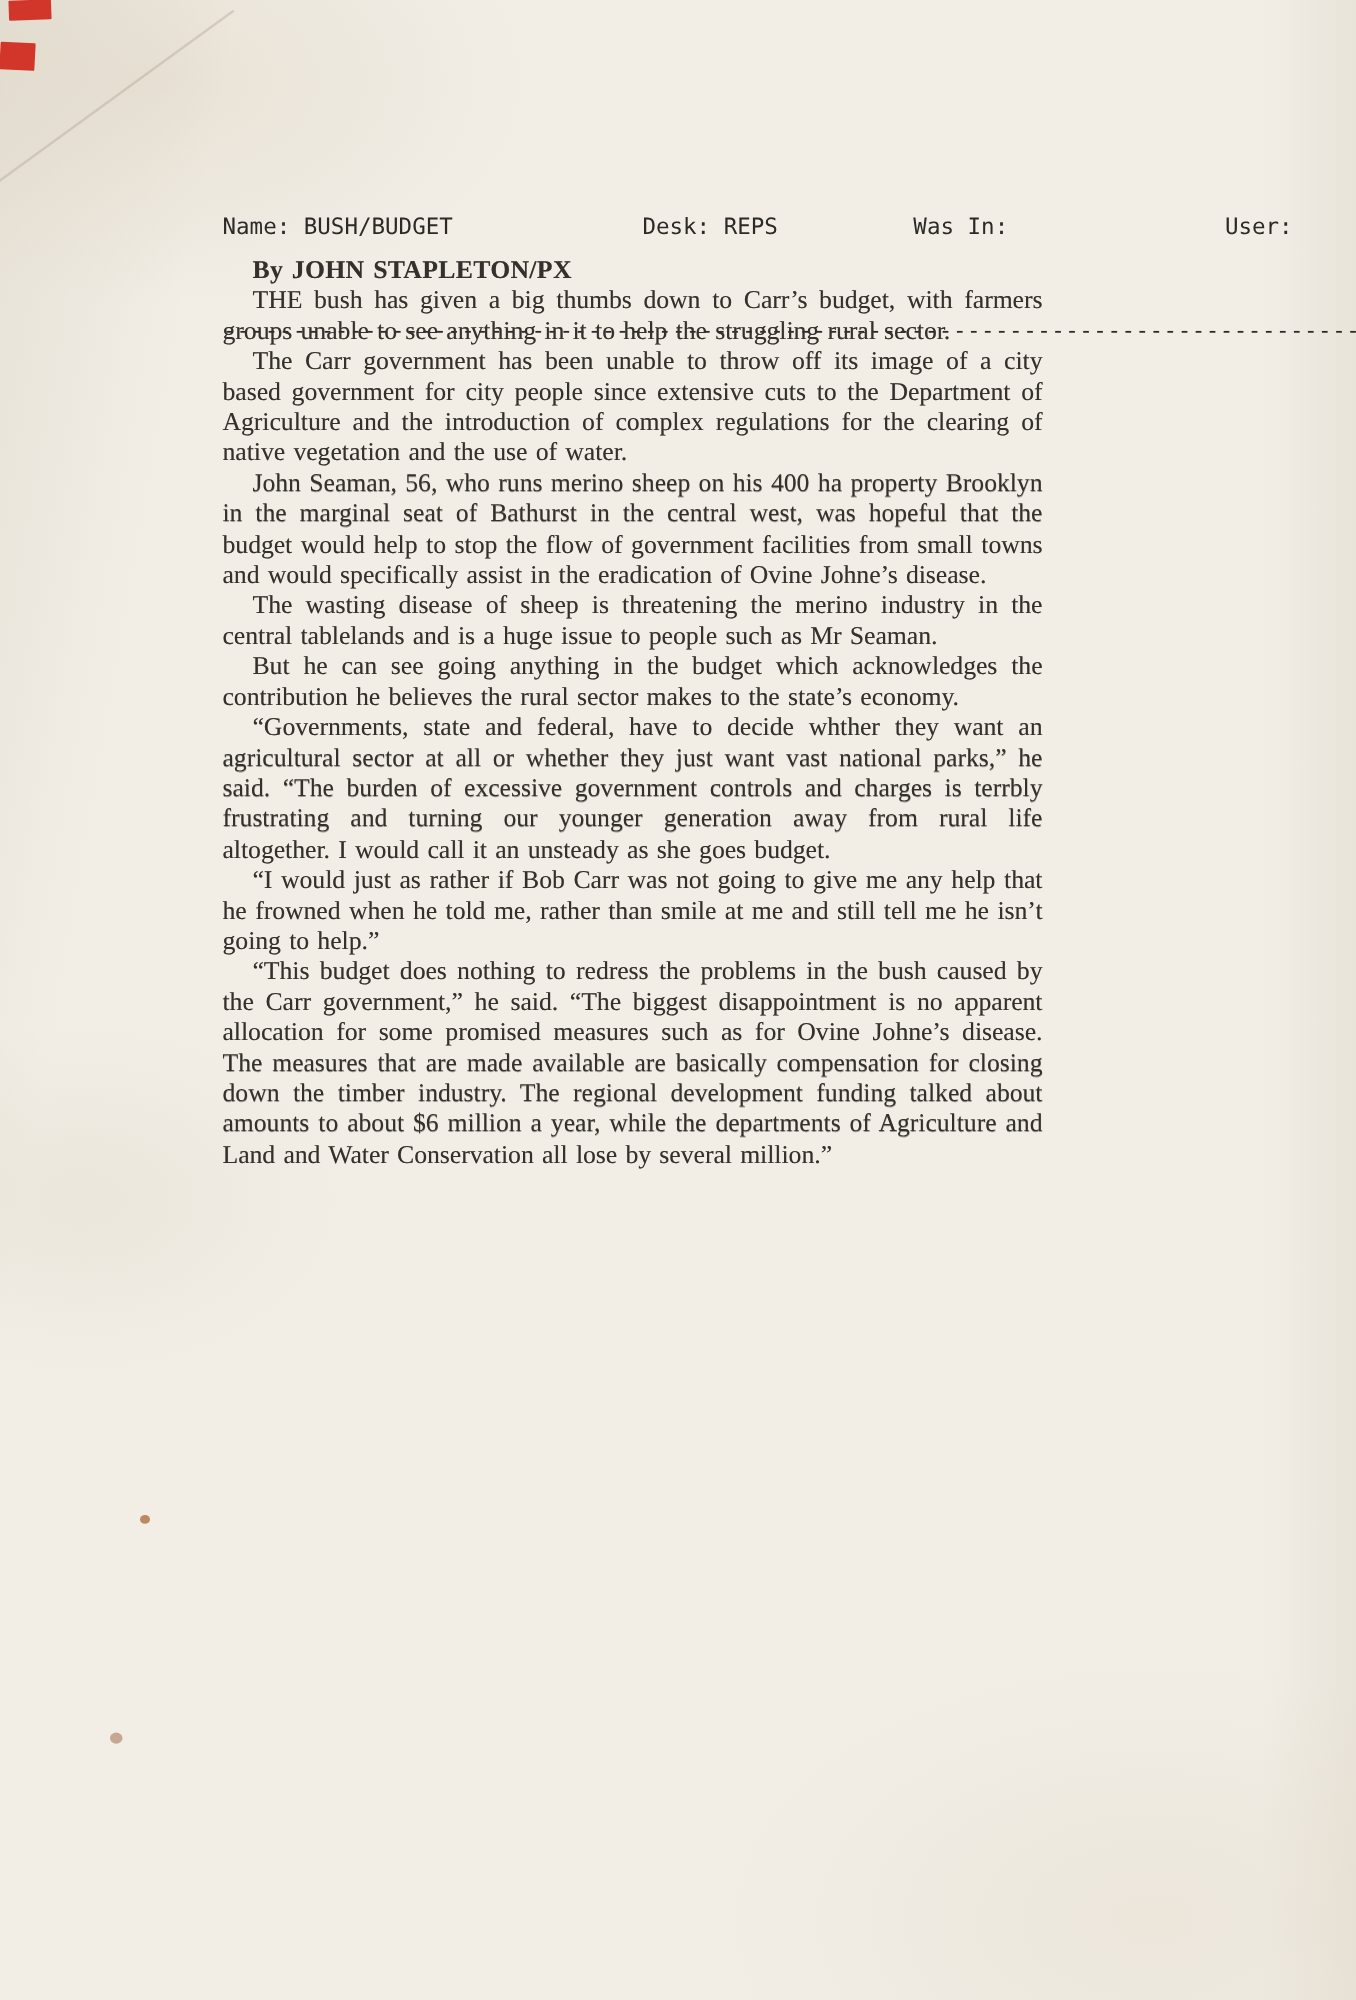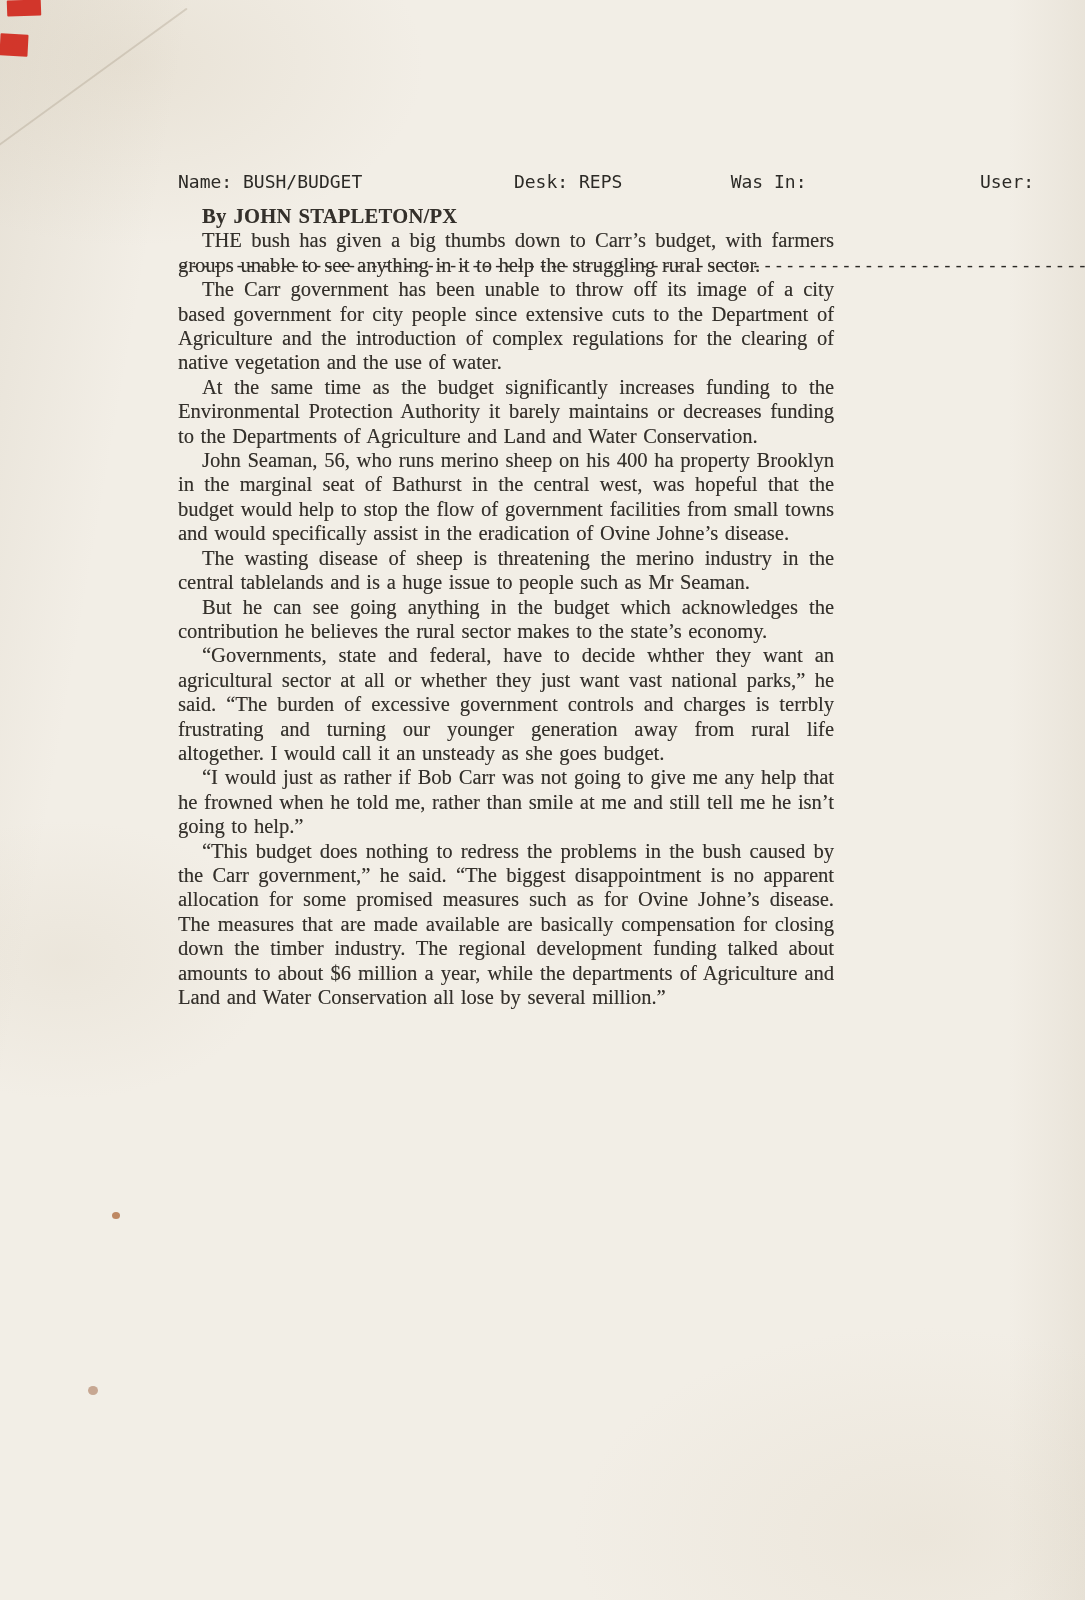--- a/index.html
+++ b/index.html
@@ -75,21 +75,20 @@
   <div class="header">
     <div class="header-line">Name: BUSH/BUDGET              Desk: REPS          Was In:                User:</div>
     <div class="header-line divider">------------------------------------------------------------------------------------</div>
   </div>
 
   <div class="article">
     <p class="byline">By JOHN STAPLETON/PX</p>
     <div>
         <p class="para">THE bush has given a big thumbs down to Carr’s budget, with farmers groups unable to see anything in it to help the struggling rural sector.</p>
         <p class="para">The Carr government has been unable to throw off its image of a city based government for city people since extensive cuts to the Department of Agriculture and the introduction of complex regulations for the clearing of native vegetation and the use of water.</p>
-        <p class="para">At the same time as the budget significantly increases funding to the Environmental Protection Authority it barely maintains or decreases funding to the Departments of Agriculture and Land and Water Conservation.</p>
         <p class="para">John Seaman, 56, who runs merino sheep on his 400 ha property Brooklyn in the marginal seat of Bathurst in the central west, was hopeful that the budget would help to stop the flow of government facilities from small towns and would specifically assist in the eradication of Ovine Johne’s disease.</p>
         <p class="para">The wasting disease of sheep is threatening the merino industry in the central tablelands and is a huge issue to people such as Mr Seaman.</p>
         <p class="para">But he can see going anything in the budget which acknowledges the contribution he believes the rural sector makes to the state’s economy.</p>
         <p class="para">“Governments, state and federal, have to decide whther they want an agricultural sector at all or whether they just want vast national parks,” he said. “The burden of excessive government controls and charges is terrbly frustrating and turning our younger generation away from rural life altogether. I would call it an unsteady as she goes budget.</p>
         <p class="para">“I would just as rather if Bob Carr was not going to give me any help that he frowned when he told me, rather than smile at me and still tell me he isn’t going to help.”</p>
         <p class="para">“This budget does nothing to redress the problems in the bush caused by the Carr government,” he said. “The biggest disappointment is no apparent allocation for some promised measures such as for Ovine Johne’s disease. The measures that are made available are basically compensation for closing down the timber industry. The regional development funding talked about amounts to about $6 million a year, while the departments of Agriculture and Land and Water Conservation all lose by several million.”</p>
       </div>
   </div>
 </div>
 

